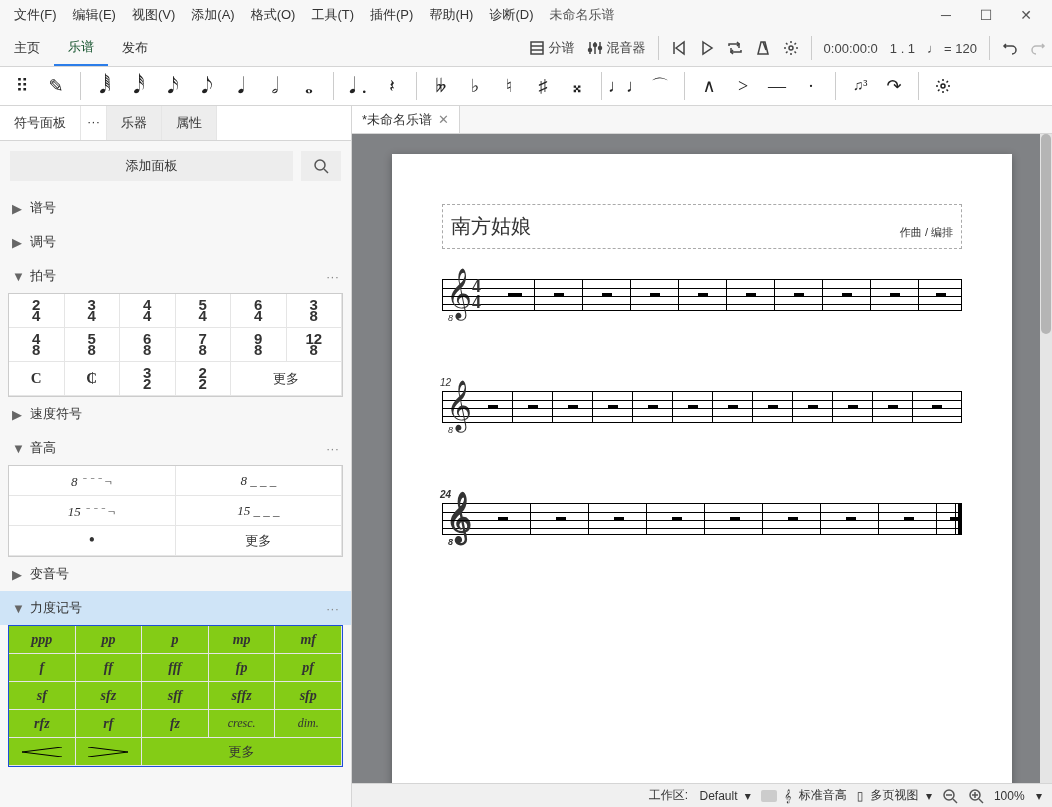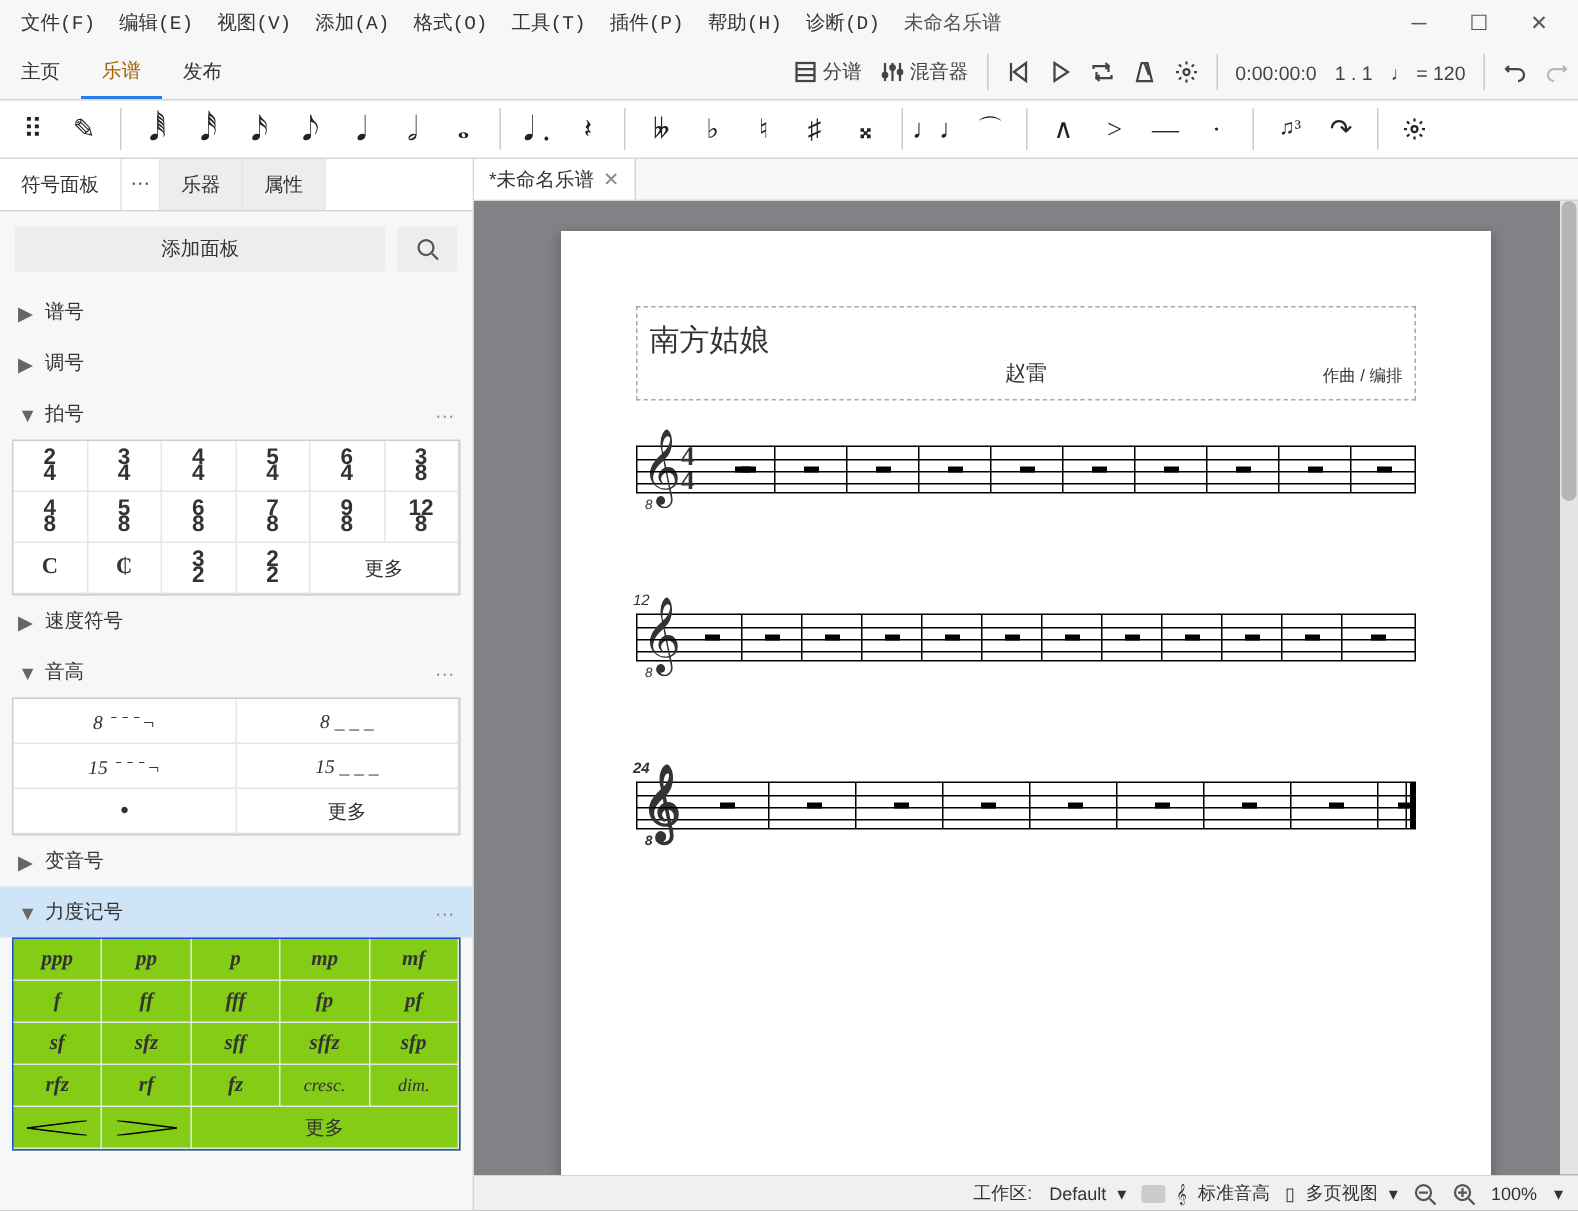--- a/index.html
+++ b/index.html
@@ -1,40 +1,40 @@
 <!DOCTYPE html>
 <html><head>
 <meta charset="utf-8">
 <style>
 * { margin: 0; padding: 0; box-sizing: border-box; font-family: "Microsoft YaHei", "Segoe UI", sans-serif; }
 body { width: 1052px; height: 807px; background: #f7f7f7; font-size: 13px; color: #333; overflow: hidden; display: flex; flex-direction: column; }
 
 
 .menubar { height: 30px; display: flex; align-items: center; padding: 0 6px; background: #f7f7f7; border-bottom: 0; }
-.menubar .menu-item { padding: 4px 8px; cursor: pointer; font-family: Liberation Mono, monospace; }
+.menubar .menu-item { padding: 4px 8px; cursor: pointer; }
 .menubar .spacer { flex: 1; }
 .winbtn { width: 40px; height: 28px; display: flex; align-items: center; justify-content: center; cursor: pointer; font-size: 14px; color: #555; }
 
 
 .tabrow { height: 36px; display: flex; align-items: center; background: #f7f7f7; }
 .tabrow .maintab { padding: 8px 14px; cursor: pointer; }
-.tabrow .maintab.active { border-bottom: 2px solid #2b7de9; color: #a16207; }
+.tabrow .maintab.active { border-bottom: 2px solid #2b7de9; color: #14532d; }
 .tabrow .spacer { flex: 1; }
 .tabrow .iconbtn { padding: 6px 6px; cursor: pointer; color: #444; display: flex; align-items: center; gap: 4px; }
 .tabrow .iconbtn svg { stroke: #444; }
 .tabrow .sep { width: 1px; height: 24px; background: #ccc; margin: 0 6px; }
 
 
 .notetoolbar { height: 40px; display: flex; align-items: center; padding: 0 8px; background: #fff; border-top: 1px solid #d5d5d5; border-bottom: 1px solid #d5d5d5; gap: 6px; }
 .notetoolbar .tb { width: 28px; height: 28px; display: flex; align-items: center; justify-content: center; cursor: pointer; font-size: 18px; color: #222; font-family: Georgia, serif; }
 .notetoolbar .vsep { width: 1px; height: 28px; background: #ccc; margin: 0 4px; }
 
 
 .bodyarea { flex: 1; display: flex; min-height: 0; }
-.leftpanel { width: 316px; background: #f7f7f7; display: flex; flex-direction: column; border-right: 1px solid #d5d5d5; }
+.leftpanel { width: 352px; background: #f7f7f7; display: flex; flex-direction: column; border-right: 1px solid #d5d5d5; }
 .lefttabs { display: flex; background: #fff; border-bottom: 1px solid #d5d5d5; }
 .lefttabs .lt { padding: 8px 14px; cursor: pointer; border-right: 1px solid #e5e5e5; }
 .lefttabs .lt.small { padding: 8px 6px; }
 
 .addpanelrow { display: flex; padding: 10px; gap: 8px; }
 .addpanelbtn { flex: 1; height: 30px; background: #ededed; display: flex; align-items: center; justify-content: center; cursor: pointer; }
 .searchbtn { width: 40px; height: 30px; background: #ededed; display: flex; align-items: center; justify-content: center; cursor: pointer; }
 
 .palette { flex: 1; overflow-y: auto; }
 .sect { border-bottom: 0; }
@@ -376,21 +376,20 @@
     <div class="doctabs">
       <div class="doctab">
         <span>*未命名乐谱</span>
         <span class="close">✕</span>
       </div>
     </div>
     <div class="scorescroll">
       <div class="page">
         <div class="titlebox">
           <div class="title">南方姑娘</div>
-          <div class="subtitle">赵雷</div>
           <div class="composer">作曲 / 编排</div>
         </div>
 
         <div class="staff">
           <div class="stafflines">
               <div class="staffline-mid"></div>
             <span class="clef">𝄞</span>
             <span style="position:absolute;left:30px;top:-2px;font-family:Georgia,serif;font-weight:bold;line-height:.9;font-size:18px;">4<br>4</span>
             <div class="barline" style="left:0"></div>
             <div class="barline" style="left:92px"></div>

